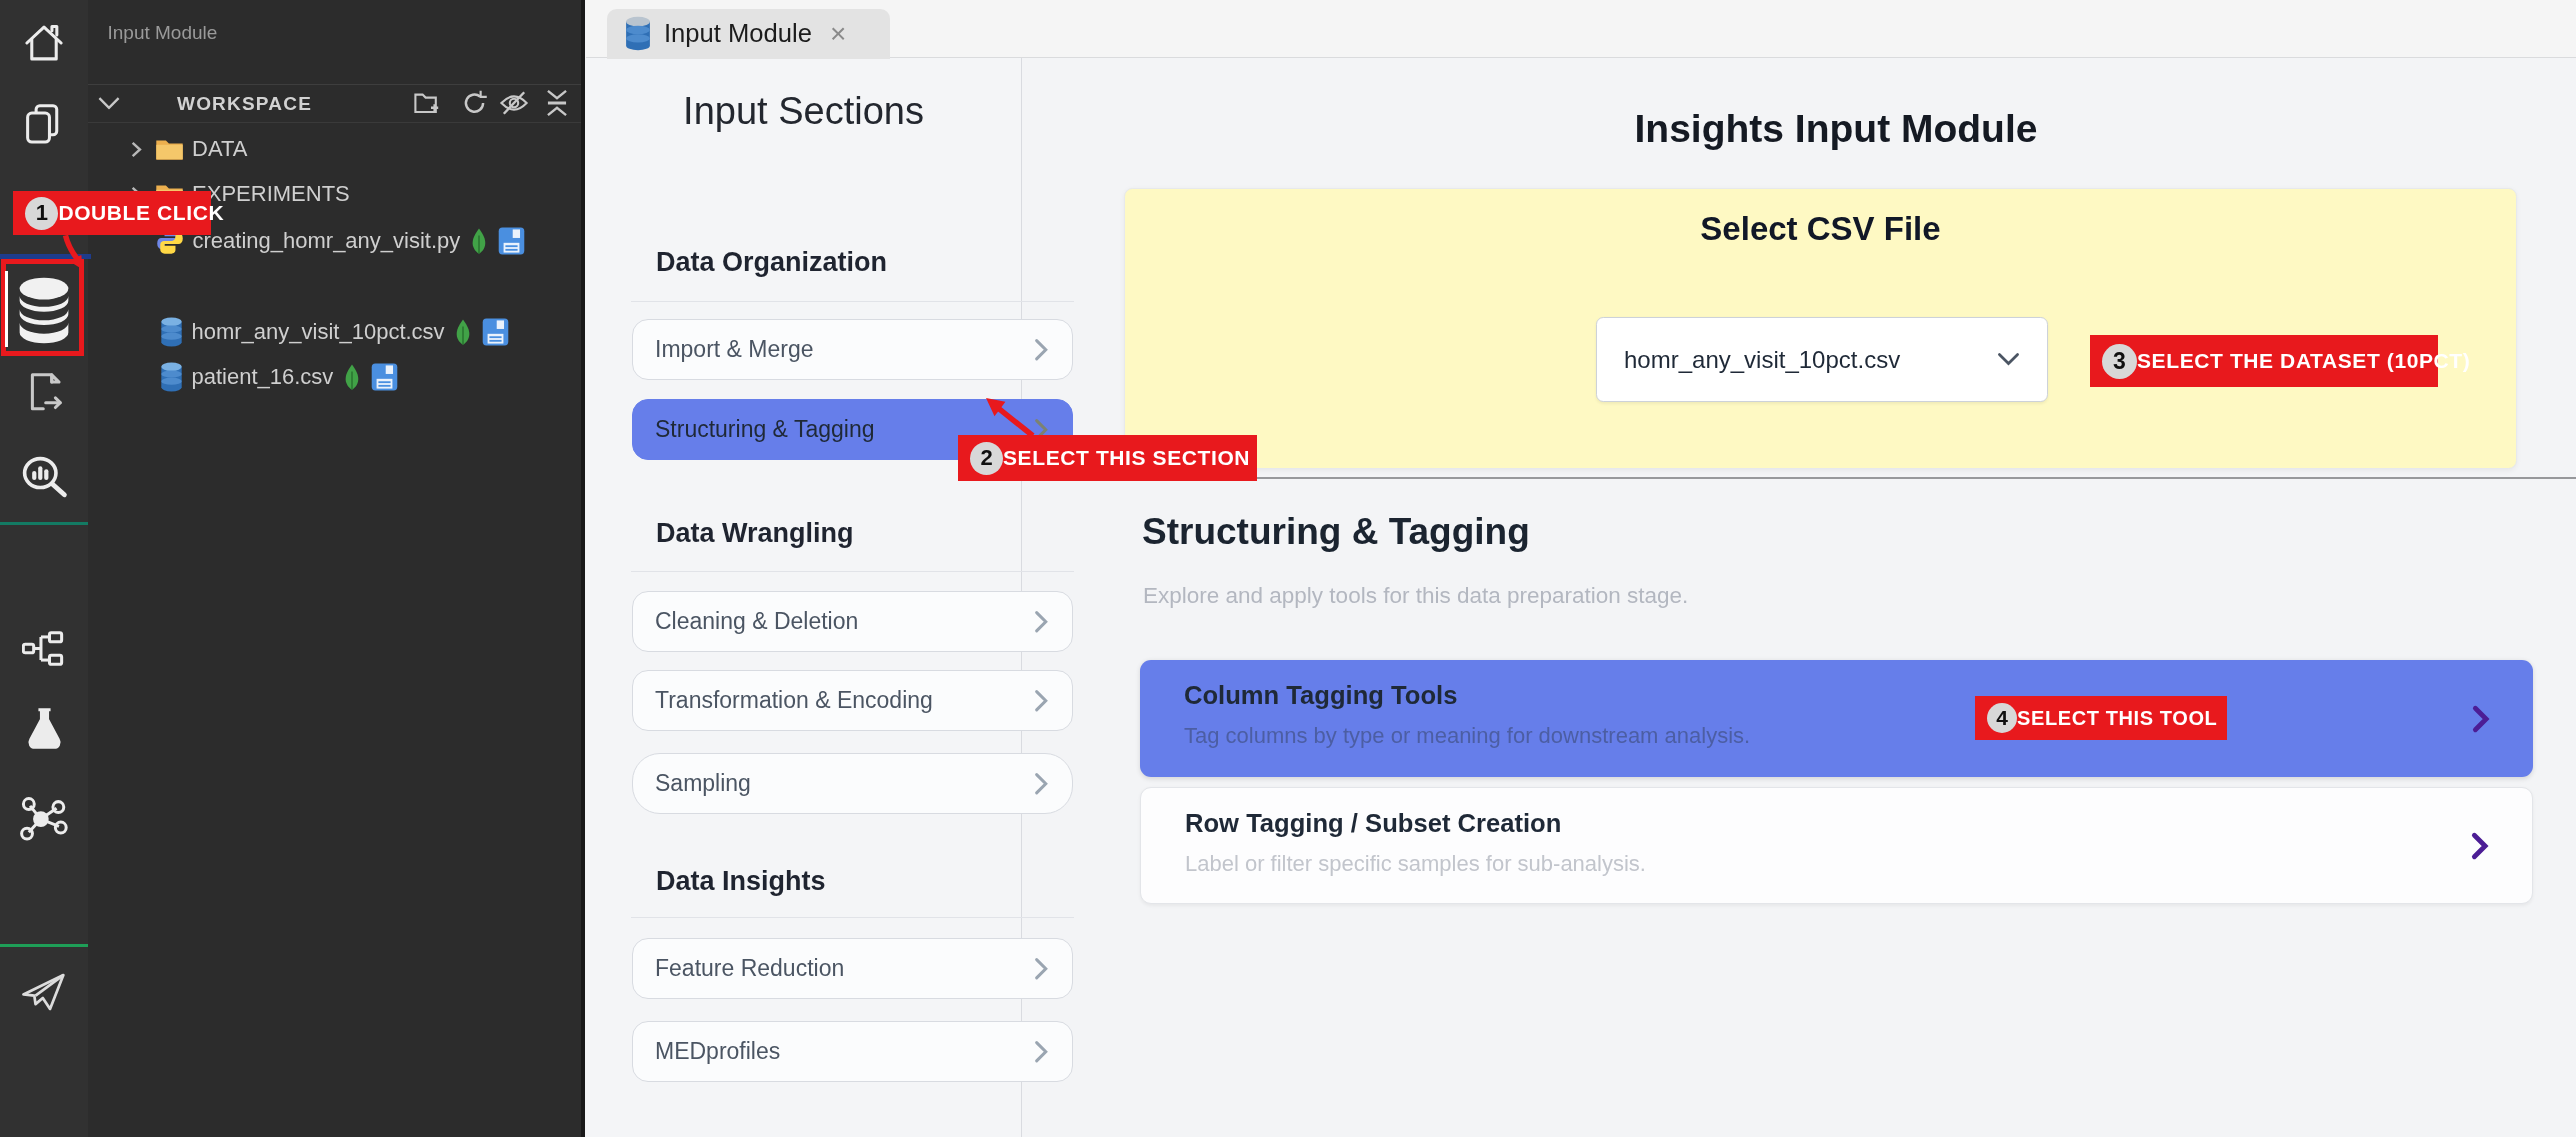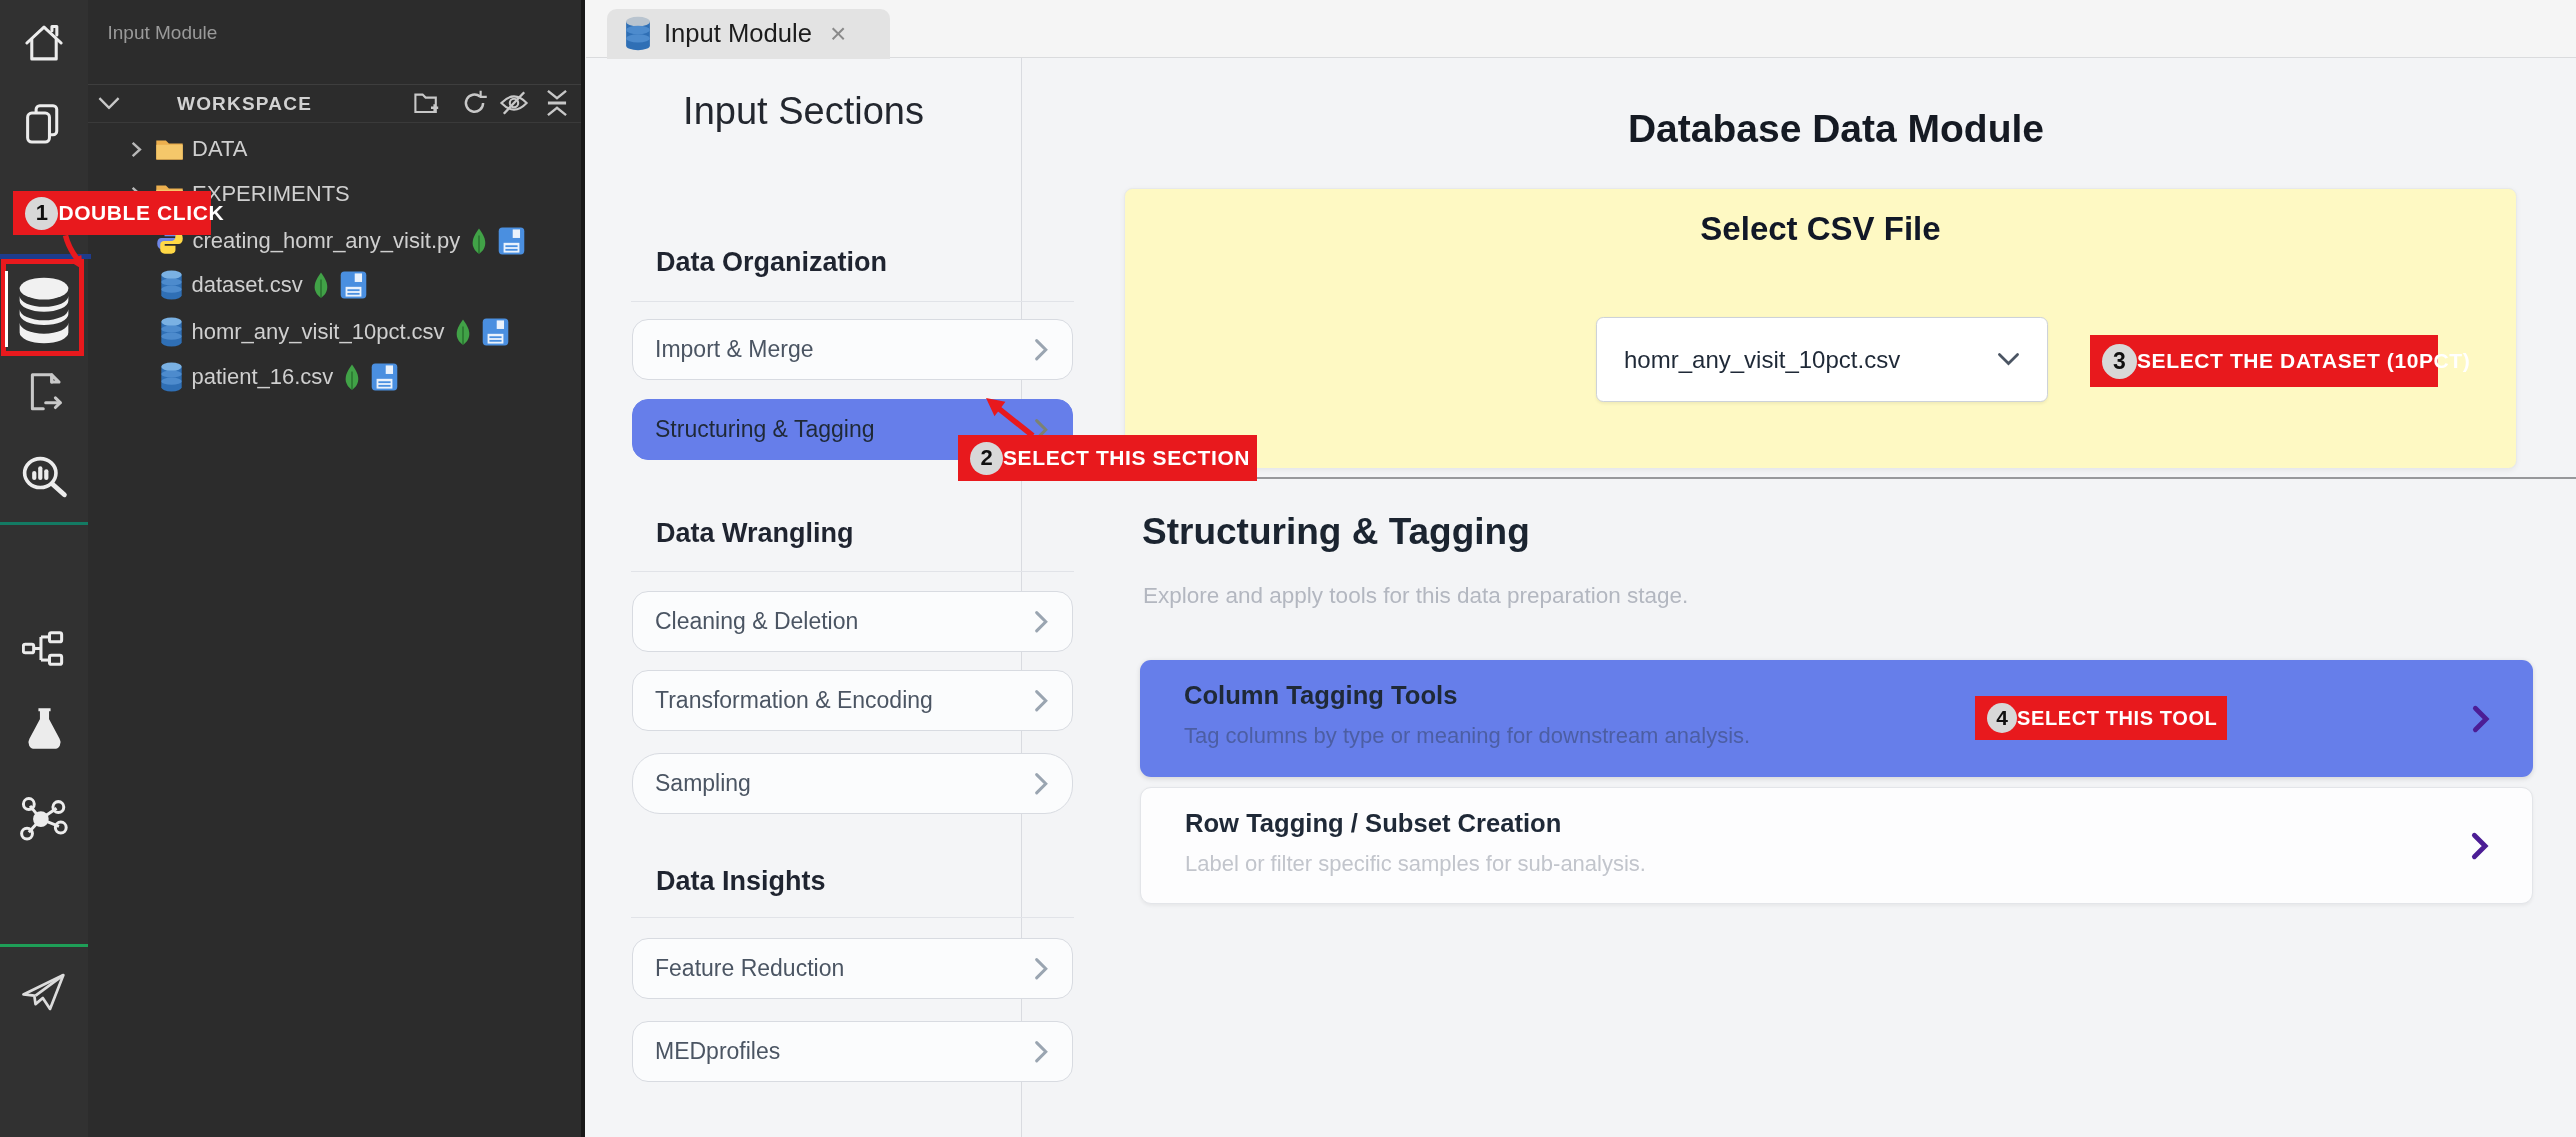--- a/index.html
+++ b/index.html
@@ -222,40 +222,20 @@
           <path d="M15 14 V44" stroke="#2d7a33" stroke-width="3"></path>
         </svg>
       <svg class="badge-ic" width="27" height="28" viewBox="0 0 44 46">
           <rect x="1" y="1" width="42" height="44" rx="6" fill="#4a8fe0"></rect>
           <rect x="24" y="4" width="12" height="14" fill="#eaf2fc"></rect>
           <rect x="9" y="26" width="26" height="16" fill="#eaf2fc"></rect>
           <rect x="12" y="30" width="20" height="3" fill="#4a8fe0"></rect>
           <rect x="12" y="36" width="20" height="3" fill="#4a8fe0"></rect>
         </svg>
     </div>
-    <div class="tree-row" style="top:268px;">
-      <svg style="margin-left:72px;" width="23" height="30" viewBox="0 0 38 50">
-        <path d="M2 8 v34 a17 7 0 0 0 34 0 V8 z" fill="#2f6fb5"></path>
-          <ellipse cx="19" cy="8" rx="17" ry="7" fill="#7ab1e3"></ellipse>
-        <ellipse cx="19" cy="20" rx="17" ry="6" fill="#4d8bcd"></ellipse>
-          <ellipse cx="19" cy="32" rx="17" ry="6" fill="#4d8bcd"></ellipse>
-      </svg>
-      <span class="lbl">dataset.csv</span>
-      <svg class="badge-ic" width="18" height="28" viewBox="0 0 30 46">
-          <path d="M15 2 C24 14 28 24 24 34 c-3 7 -7 9 -9 10 c-2 -1 -6 -3 -9 -10 C2 24 6 14 15 2 z" fill="#41a247"></path>
-          <path d="M15 14 V44" stroke="#2d7a33" stroke-width="3"></path>
-        </svg>
-      <svg class="badge-ic" width="27" height="28" viewBox="0 0 44 46">
-          <rect x="1" y="1" width="42" height="44" rx="6" fill="#4a8fe0"></rect>
-          <rect x="24" y="4" width="12" height="14" fill="#eaf2fc"></rect>
-          <rect x="9" y="26" width="26" height="16" fill="#eaf2fc"></rect>
-          <rect x="12" y="30" width="20" height="3" fill="#4a8fe0"></rect>
-          <rect x="12" y="36" width="20" height="3" fill="#4a8fe0"></rect>
-        </svg>
-    </div>
     <div class="tree-row" style="top:315px;">
       <svg style="margin-left:72px;" width="23" height="30" viewBox="0 0 38 50">
         <path d="M2 8 v34 a17 7 0 0 0 34 0 V8 z" fill="#2f6fb5"></path>
           <ellipse cx="19" cy="8" rx="17" ry="7" fill="#7ab1e3"></ellipse>
         <ellipse cx="19" cy="20" rx="17" ry="6" fill="#4d8bcd"></ellipse>
           <ellipse cx="19" cy="32" rx="17" ry="6" fill="#4d8bcd"></ellipse>
       </svg>
       <span class="lbl">homr_any_visit_10pct.csv</span>
       <svg class="badge-ic" width="18" height="28" viewBox="0 0 30 46">
           <path d="M15 2 C24 14 28 24 24 34 c-3 7 -7 9 -9 10 c-2 -1 -6 -3 -9 -10 C2 24 6 14 15 2 z" fill="#41a247"></path>
@@ -353,21 +333,21 @@
     </div>
     <div class="sec-btn" style="top:963px;">
       <span>MEDprofiles</span>
       <svg width="17" height="25.6" viewBox="0 0 28 42" fill="none" stroke="#9aa5b1" stroke-width="5" stroke-linecap="round">
           <path d="M6 6 L21 21 L6 36"></path>
         </svg>
     </div>
   </div>
 
   <div id="main">
-    <div id="main-title">Database Data Module</div>
+    <div id="main-title">Insights Input Module</div>
 
     <div id="csv-card">
       <div class="card-title">Select CSV File</div>
       <div id="dropdown">
         <span>homr_any_visit_10pct.csv</span>
         <svg width="23" height="14.6" viewBox="0 0 38 24" fill="none" stroke="#4b5563" stroke-width="4.5" stroke-linecap="round">
             <path d="M4 4 L19 19 L34 4"></path>
           </svg>
       </div>
     </div>

